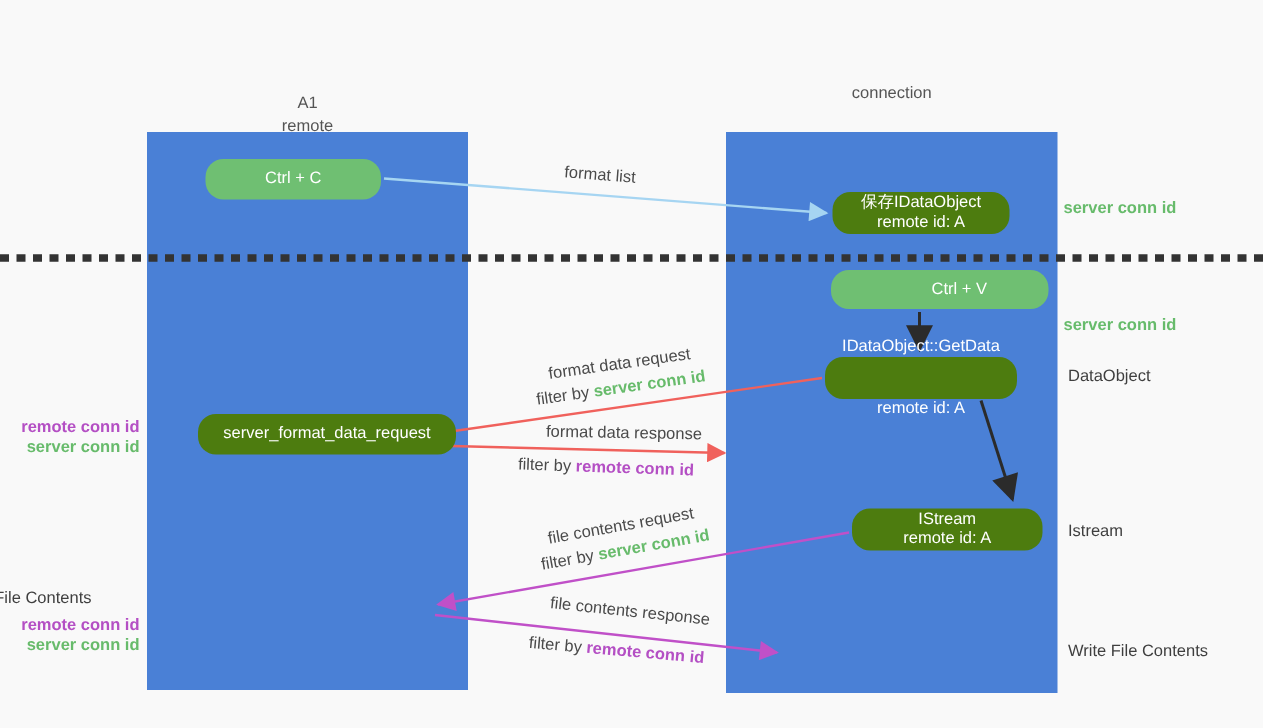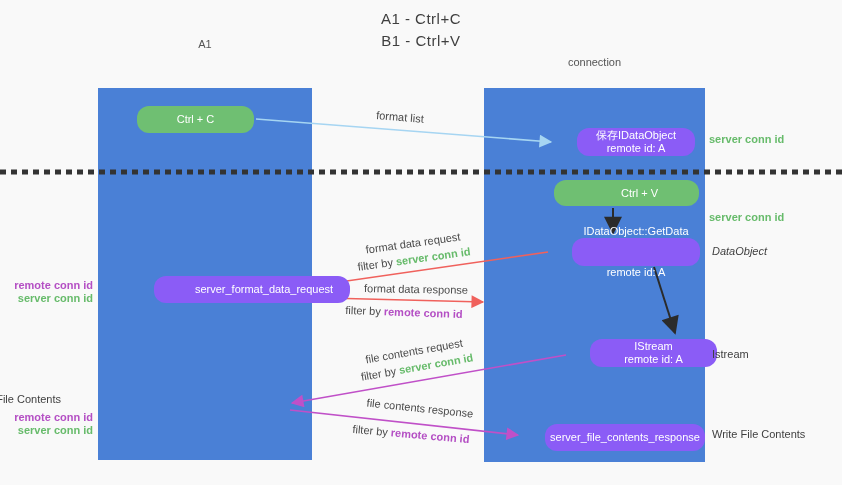--- a/index.html
+++ b/index.html
@@ -13,41 +13,38 @@
   }
   .col-header {
     position:absolute; text-align:center; font-size:11px; color:#555; line-height:1.35;
   }
   .col { position:absolute; background:#4a80d6; }
   .node {
     position:absolute; display:flex; flex-direction:column; align-items:center; justify-content:center;
     color:#fff; font-size:11px; line-height:13px; text-align:center; border-radius:12px; white-space:nowrap;
   }
   .green { background:#6fbf72; }
-  .orange { background:#8b5cf6;margin-left:22px; }
+  .orange { background:#4d7c0f; }
   .arrows { position:absolute; left:0; top:0; pointer-events:none; }
   .lbl { position:absolute; font-size:11px; color:#4a4a4a; white-space:nowrap; }
   .rot { transform-origin:center; }
   .r-lbl { position:absolute; font-size:11px; color:#3f3f3f; white-space:nowrap; }
   .l-lbl { position:absolute; font-size:11px; color:#3f3f3f; white-space:nowrap; text-align:right; }
   .bold-green { color:#67bb6b; font-weight:bold; }
   .bold-purple { color:#b44fc4; font-weight:bold; }
 </style>
 </head>
 <body>
 
 <div class="canvas">
 
-  <div class="title">
-    <div>A1 - Ctrl+C</div>
-    <div>B1 - Ctrl+V</div>
-  </div>
 
-  <div class="col-header" style="left:98px; top:37px; width:214px;">
+  <div class="col-header" style="left:98px; top:62px; width:214px;">
     <div>A1</div>
+    <div>remote</div>
   </div>
   <div class="col-header" style="left:484px; top:55px; width:221px;">
     <div>connection</div>
   </div>
 
   <div class="col" style="left:98px; top:88px; width:214px; height:372px;"></div>
   <div class="col" style="left:484px; top:88px; width:221px; height:374px;"></div>
 
   <svg class="arrows" width="842" height="485" viewBox="0 0 842 485">
     <defs>
@@ -93,34 +90,31 @@
 
   <div class="node green" style="left:554px; top:180px; width:119px; height:26px;padding-left:26px;">
     <div>Ctrl + V</div>
   </div>
 
   <div class="node orange" style="left:550px; top:238px; width:128px; height:28px;gap:28px;">
     <div>IDataObject::GetData</div>
     <div>remote id: A</div>
   </div>
 
-  <div class="node orange" style="left:132px; top:276px; width:172px; height:27px;padding-left:24px;">
+  <div class="node orange" style="left:132px; top:276px; width:172px; height:27px;">
     <div>server_format_data_request</div>
   </div>
 
 
   <div class="node orange" style="left:568px; top:339px; width:127px; height:28px;">
     <div>IStream</div>
     <div>remote id: A</div>
   </div>
 
 
-  <div class="node orange" style="left:523px; top:424px; width:160px; height:27px;">
-    <div>server_file_contents_response</div>
-  </div>
 
   <div class="lbl rot" style="left:400px; top:117px; transform:translate(-50%,-50%) rotate(4.5deg);">format list</div>
 
   <div class="lbl rot" style="left:413px; top:243px; transform:translate(-50%,-50%) rotate(-8deg);">format data request</div>
   <div class="lbl rot" style="left:414px; top:259px; transform:translate(-50%,-50%) rotate(-8deg);">
     <span>filter by </span><span class="bold-green">server conn id</span>
   </div>
 
   <div class="lbl rot" style="left:416px; top:289px; transform:translate(-50%,-50%) rotate(1deg);">format data response</div>
   <div class="lbl rot" style="left:404px; top:312px; transform:translate(-50%,-50%) rotate(2deg);">
@@ -132,21 +126,21 @@
     <span>filter by </span><span class="bold-green">server conn id</span>
   </div>
 
   <div class="lbl rot" style="left:420px; top:408px; transform:translate(-50%,-50%) rotate(6deg);">file contents response</div>
   <div class="lbl rot" style="left:411px; top:434px; transform:translate(-50%,-50%) rotate(5deg);">
     <span>filter by </span><span class="bold-purple">remote conn id</span>
   </div>
 
   <div class="r-lbl bold-green" style="left:709px; top:133px;">server conn id</div>
   <div class="r-lbl bold-green" style="left:709px; top:211px;">server conn id</div>
-  <div class="r-lbl" style="left:712px; top:245px;font-style:italic;">DataObject</div>
+  <div class="r-lbl" style="left:712px; top:245px;">DataObject</div>
   <div class="r-lbl" style="left:712px; top:348px;">Istream</div>
   <div class="r-lbl" style="left:712px; top:428px;">Write File Contents</div>
 
   <div class="l-lbl bold-purple" style="right:749px; top:279px;">remote conn id</div>
   <div class="l-lbl bold-green" style="right:749px; top:292px;">server conn id</div>
   <div class="l-lbl" style="right:781px; top:393px;">Read File Contents</div>
   <div class="l-lbl bold-purple" style="right:749px; top:411px;">remote conn id</div>
   <div class="l-lbl bold-green" style="right:749px; top:424px;">server conn id</div>
 
 </div>

